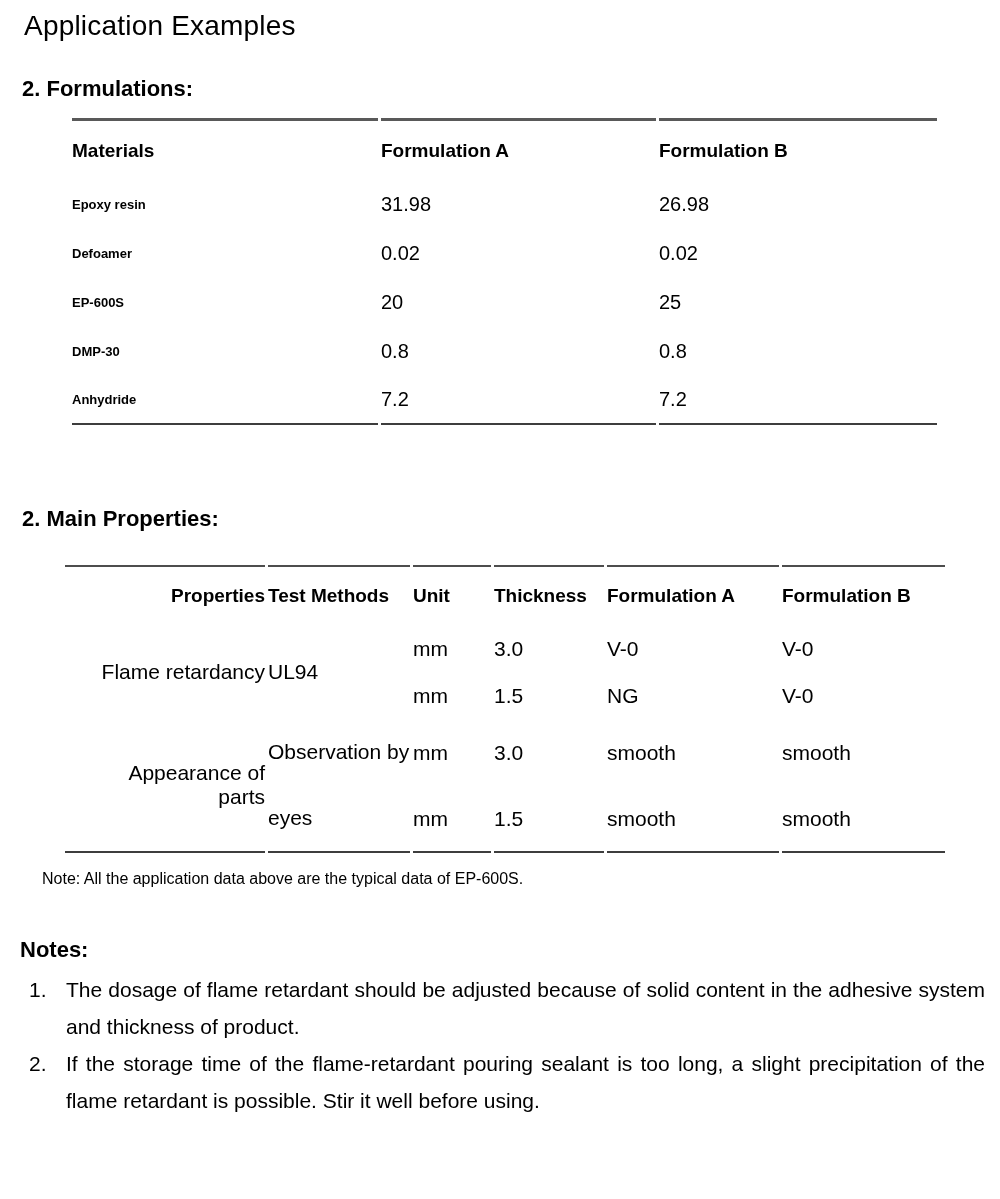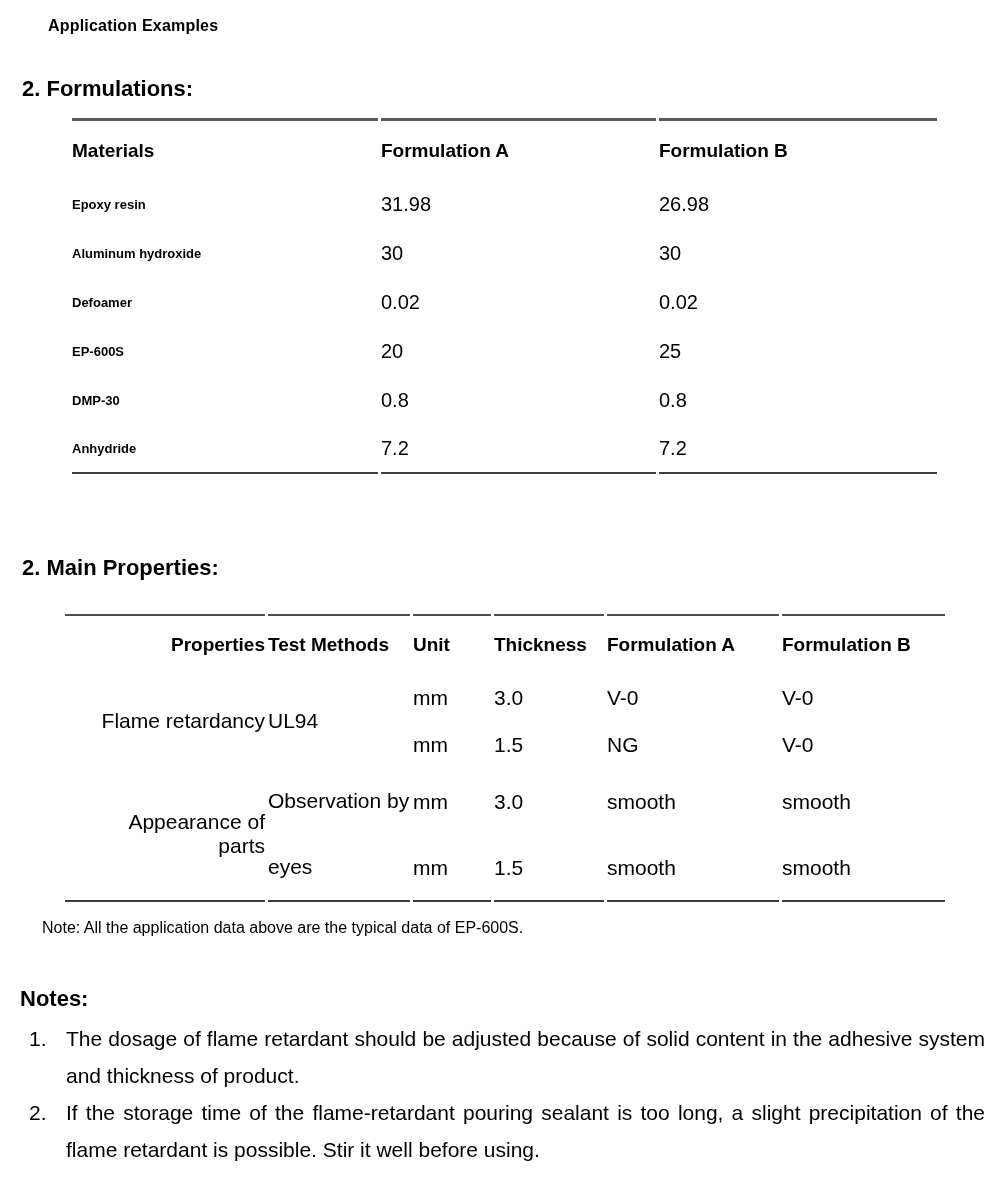--- a/index.html
+++ b/index.html
@@ -4,22 +4,22 @@
 <style>
   * { margin:0; padding:0; box-sizing:border-box; }
   html,body { background:#ffffff; }
   body {
     width:1000px; height:1199px; overflow:hidden;
     color:#000000;
     font-family:"Liberation Sans", sans-serif;
     position:relative;
   }
   .doc-title {
-    font-size:16px; font-weight:700; line-height:28px;
-    margin:12px 0 0 48px;
+    font-size:28px; font-weight:400; line-height:28px;
+    margin:12px 0 0 24px;
     letter-spacing:0.2px;
   }
   .section-heading {
     font-size:22px; font-weight:700; line-height:28px;
   }
   #sec1-heading { margin:35px 0 0 22px; }
   #sec2-heading { margin:80px 0 0 22px; }
   #notes-heading { margin:48px 0 0 20px; line-height:26px; }
 
   table {
@@ -82,25 +82,20 @@
   <tbody>
     <tr class="head-row">
       <th class="bt">Materials</th>
       <th class="bt">Formulation A</th>
       <th class="bt">Formulation B</th>
     </tr>
     <tr class="body-row">
       <td class="mat">Epoxy resin</td>
       <td class="val">31.98</td>
       <td class="val">26.98</td>
-    </tr>
-    <tr class="body-row">
-      <td class="mat">Aluminum hydroxide</td>
-      <td class="val">30</td>
-      <td class="val">30</td>
     </tr>
     <tr class="body-row">
       <td class="mat">Defoamer</td>
       <td class="val">0.02</td>
       <td class="val">0.02</td>
     </tr>
     <tr class="body-row">
       <td class="mat">EP-600S</td>
       <td class="val">20</td>
       <td class="val">25</td>

